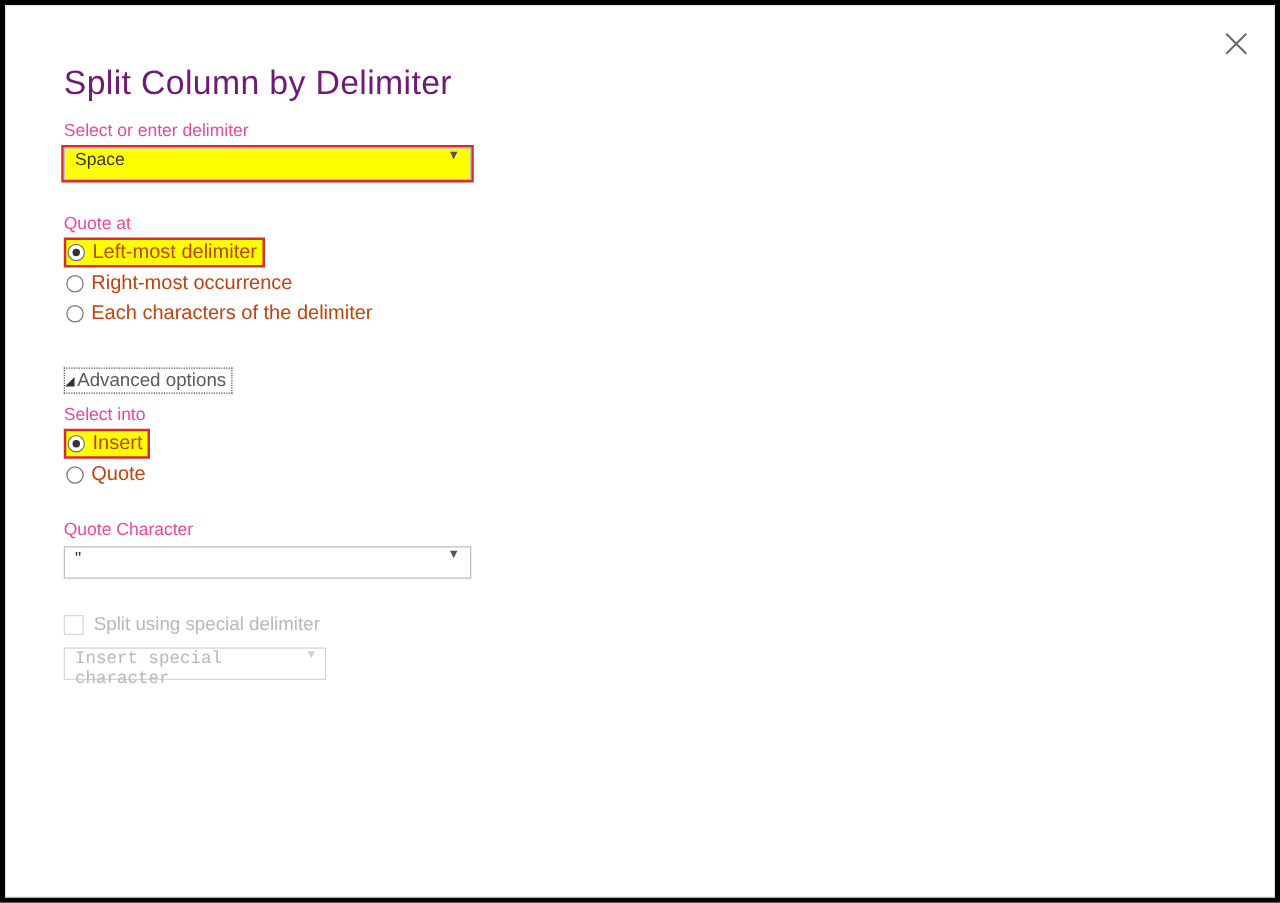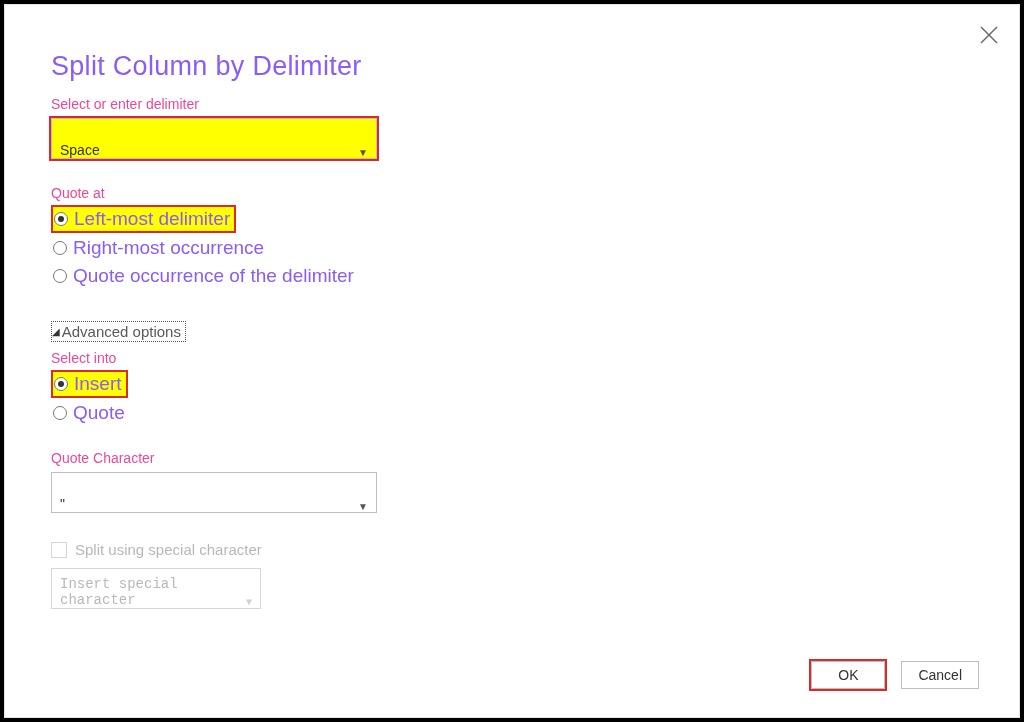--- a/index.html
+++ b/index.html
@@ -35,40 +35,40 @@
     color: #555;
     cursor: pointer;
   }
   .close-x svg { width: 100%; height: 100%; display:block; }
   .close-x svg line { stroke:#666; stroke-width:1.5; }
 
   h1.title {
     margin: 0 0 14px 0;
     font-weight: 400;
     font-size: 27px;
-    color: #8b5cf6;
+    color: #701a75;
     letter-spacing: 0.3px;
   }
   .subtitle {
     margin: 0 0 34px 0;
     font-size: 15px;
     color: #5a5a5a;
   }
   .field-label {
     font-size: 14px;
     color: #ec4899;
     margin: 0 0 6px 0;
   }
 
   .select {
     display: flex;
-    align-items: flex-end;
+    align-items: flex-start;
     justify-content: space-between;
     width: 326px;
-    height: 41px;
+    height: 26px;
     padding: 0 8px;
     font-size: 14px;
     color: #333;
     border: 1px solid #bfbfbf;
     background: #fff;
     box-sizing: border-box;
     cursor: pointer;
   }
   .caret {
     font-size: 10px;
@@ -84,22 +84,22 @@
 
   .radio-group {
     margin-top: 4px;
     margin-left: 2px;
   }
   .radiorow {
     display: flex;
     align-items: center;
     gap: 6px;
     margin: 6px 0;
-    font-size: 19px;
-    color: #8b5cf6;
+    font-size: 16px;
+    color: #c2410c;
     cursor: pointer;
   }
   .radio {
     width: 12px; height: 12px;
     border: 1px solid #777;
     border-radius: 50%;
     display:flex;align-items:center;justify-content:center;
     background:#fff;
   }
   .radio.sel::after{
@@ -186,21 +186,21 @@
             <span class="radio sel"></span>
             <span>Left-most delimiter</span>
           </span>
         </div>
         <div class="radiorow">
           <span class="radio"></span>
           <span>Right-most occurrence</span>
         </div>
         <div class="radiorow">
           <span class="radio"></span>
-          <span>Quote occurrence of the delimiter</span>
+          <span>Each characters of the delimiter</span>
         </div>
       </div>
     </div>
 
     <div class="section" style="margin-top:34px;">
       <div class="adv-toggle">
         <span class="tri">◢</span>
         <span>Advanced options</span>
       </div>
 
@@ -223,31 +223,23 @@
       <div class="section">
         <div class="field-label">Quote Character</div>
         <div class="select">
           <span>"</span>
           <span class="caret">▼</span>
         </div>
       </div>
 
       <div class="checkbox-row">
         <span class="checkbox"></span>
-        <span>Split using special character</span>
+        <span>Split using special delimiter</span>
       </div>
       <div class="select small disabled">
         <span>Insert special character</span>
         <span class="caret">▼</span>
       </div>
     </div>
 
-    <div class="footer">
-      <div class="btn hl">
-        <span>OK</span>
-      </div>
-      <div class="btn">
-        <span>Cancel</span>
-      </div>
-    </div>
 
   </div>
 </div>
 
 </body></html>

